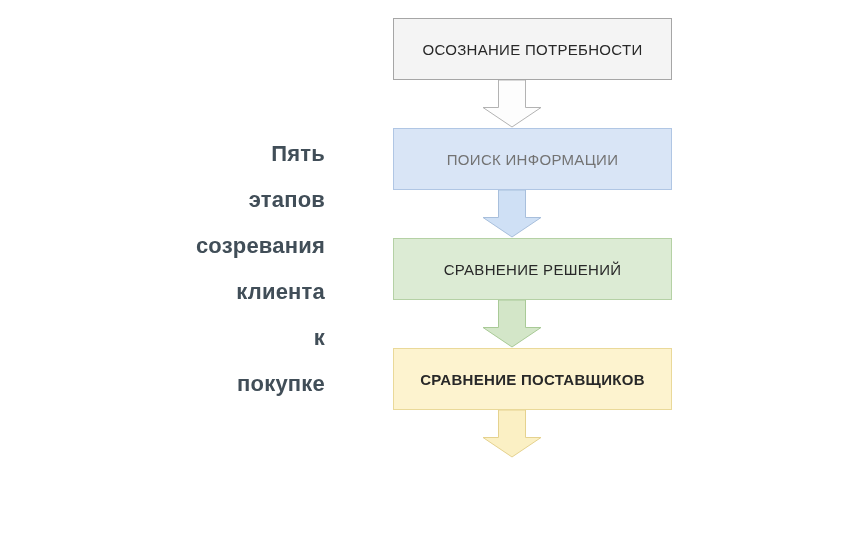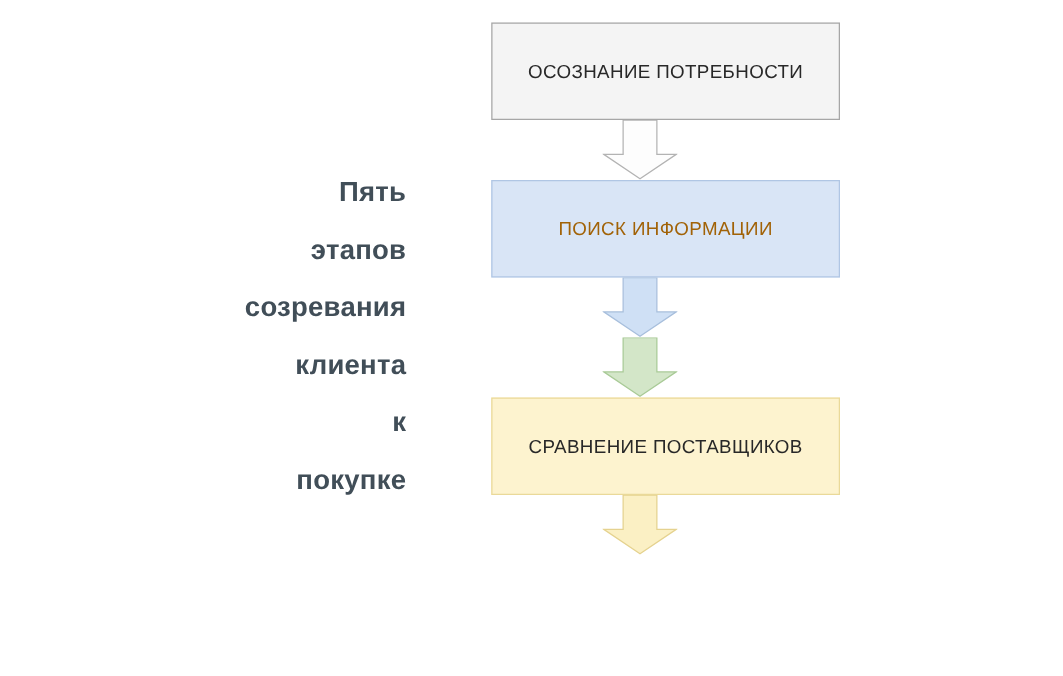--- a/index.html
+++ b/index.html
@@ -31,21 +31,21 @@
     position: absolute;
     left: 372px;
     top: 18px;
     width: 279px;
     display: flex;
     flex-direction: column;
     align-items: center;
   }
   .stage-box {
     width: 100%;
-    height: 78px;
+    height: 62px;
     box-sizing: border-box;
     border: 1px solid #999999;
     display: flex;
     align-items: center;
     justify-content: center;
     text-align: center;
     font-size: 15px;
     letter-spacing: 0.3px;
     margin-left: 42px;
   }
@@ -72,32 +72,33 @@
 покупке</div>
 
   <div class="flow">
 
     <div class="stage-box" style="background-color: rgb(244, 244, 244); border-color: rgb(166, 166, 166); color: rgb(40, 40, 40);">ОСОЗНАНИЕ ПОТРЕБНОСТИ</div>
 
     <svg class="arrow" viewBox="0 0 60 48" xmlns="http://www.w3.org/2000/svg">
       <path d="M16.5,0 L43.5,0 L43.5,27.5 L59,27.5 L30,47 L1,27.5 L16.5,27.5 Z" style="fill: rgb(253, 253, 253); stroke: rgb(179, 179, 179);"></path>
     </svg>
 
-    <div class="stage-box" style="background-color: rgb(217, 229, 246); border-color: rgb(176, 198, 228); color: #a16207;">ПОИСК ИНФОРМАЦИИ</div>
+    <div class="stage-box" style="background-color: rgb(217, 229, 246); border-color: rgb(176, 198, 228); color: #737373;">ПОИСК ИНФОРМАЦИИ</div>
 
     <svg class="arrow" viewBox="0 0 60 48" xmlns="http://www.w3.org/2000/svg">
       <path d="M16.5,0 L43.5,0 L43.5,27.5 L59,27.5 L30,47 L1,27.5 L16.5,27.5 Z" style="fill: rgb(207, 224, 245); stroke: rgb(168, 191, 220);"></path>
     </svg>
 
+    <div class="stage-box" style="background-color: rgb(220, 235, 212); border-color: rgb(181, 209, 165); color: rgb(40, 40, 40);">СРАВНЕНИЕ РЕШЕНИЙ</div>
 
     <svg class="arrow" viewBox="0 0 60 48" xmlns="http://www.w3.org/2000/svg">
       <path d="M16.5,0 L43.5,0 L43.5,27.5 L59,27.5 L30,47 L1,27.5 L16.5,27.5 Z" style="fill: rgb(211, 230, 200); stroke: rgb(169, 202, 151);"></path>
     </svg>
 
-    <div class="stage-box" style="background-color: rgb(253, 243, 207); border-color: rgb(234, 217, 153); color: rgb(40, 40, 40);">СРАВНЕНИЕ ПОСТАВЩИКОВ</div>
+    <div class="stage-box" style="background-color: rgb(253, 243, 207); border-color: rgb(234, 217, 153); color: rgb(40, 40, 40); font-weight: bold;">СРАВНЕНИЕ ПОСТАВЩИКОВ</div>
 
     <svg class="arrow" viewBox="0 0 60 48" xmlns="http://www.w3.org/2000/svg">
       <path d="M16.5,0 L43.5,0 L43.5,27.5 L59,27.5 L30,47 L1,27.5 L16.5,27.5 Z" style="fill: rgb(251, 240, 196); stroke: rgb(229, 210, 143);"></path>
     </svg>
 
 
   </div>
 </div>
 
 </body></html>

